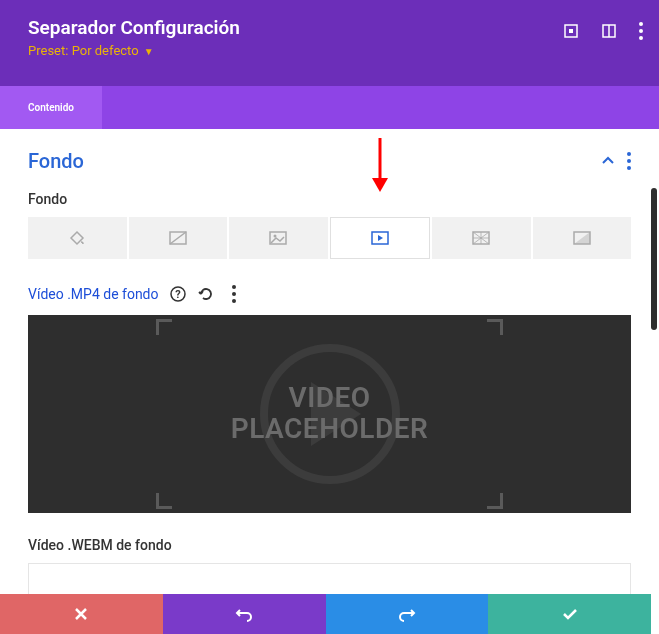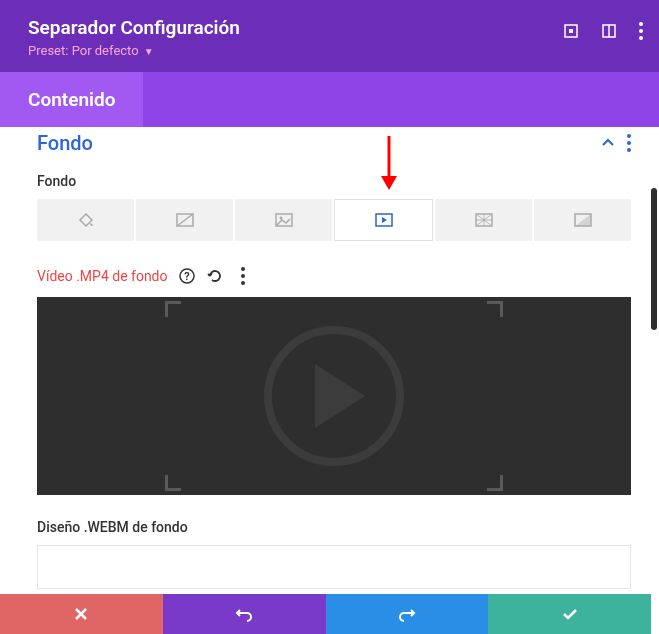--- a/index.html
+++ b/index.html
@@ -1,45 +1,45 @@
 <!DOCTYPE html>
 <html><head>
 <meta charset="utf-8">
 <style>
 * { margin: 0; padding: 0; box-sizing: border-box; }
 body { font-family: -apple-system, BlinkMacSystemFont, "Segoe UI", Roboto, sans-serif; width: 659px; height: 634px; overflow: hidden; background: #fff; position: relative; }
 
-.header { background: #6c2eb9; color: #fff; padding: 16px 28px 14px; position: relative; }
+.header { background: #6c2eb9; color: #fff; padding: 16px 28px 28px; position: relative; }
 .header-title { font-size: 19px; font-weight: 600; margin-bottom: 4px; }
-.header-preset { font-size: 13px; color: #f9a8d4; }
+.header-preset { font-size: 13px; color: #eab308; }
 .header-preset .caret { font-size: 10px; margin-left: 2px; }
 .header-icons { position: absolute; right: 16px; top: 22px; display: flex; gap: 22px; align-items: center; }
 .header-icons svg, .header-icons .dots { color: #fff; cursor: pointer; }
 
 .tabs { background: #8e44e6; display: flex; }
-.tab { padding: 16px 28px; color: #e4d2fb; font-weight: 600; font-size: 19px; cursor: pointer; text-align: right; }
+.tab { padding: 16px 28px; color: #e4d2fb; font-weight: 600; font-size: 10px; cursor: pointer; text-align: right; }
 .tab.active { background: #a259f2; color: #fff; }
 
-.content { padding: 4px 28px 0; background: #fff; height: 470px; overflow: hidden; position: relative; margin-left: 9px; }
+.content { padding: 20px 28px 0; background: #fff; height: 470px; overflow: hidden; position: relative; }
 
 .section-header { display: flex; justify-content: space-between; align-items: center; margin-bottom: 18px; }
 .section-title { color: #2a66d6; font-size: 20px; font-weight: 500; }
 .section-actions { display: flex; gap: 12px; align-items: center; }
 .section-actions svg { color: #2a66d6; }
 
 .field-label { font-size: 14px; color: #333; font-weight: 500; margin-bottom: 10px; }
 
 .tab-buttons { display: flex; gap: 2px; margin-bottom: 24px; }
 .tab-btn { flex: 1; height: 42px; background: #f1f1f1; display: flex; align-items: center; justify-content: center; cursor: pointer; }
 .tab-btn.active { background: #fff; border: 1px solid #e0e0e0; }
 .tab-btn svg { color: #aaa; }
 .tab-btn.active svg { color: #2a66d6; }
 
 .option-row { display: flex; align-items: center; gap: 8px; margin-bottom: 10px; }
-.option-label { font-size: 14px; color: #ef4444; }
+.option-label { font-size: 14px; color: #1d4ed8; }
 .option-controls { display: flex; gap: 6px; align-items: center; }
 .ctrl-btn { width: 22px; height: 22px; border-radius: 50%; display: flex; align-items: center; justify-content: center; cursor: pointer; }
 
 .video-preview { background: #2e2e2e; height: 198px; position: relative; display: flex; align-items: center; justify-content: center; margin-bottom: 24px; }
 .video-brackets { position: absolute; color: #5a5a5a; }
 .br-tl { top: 4px; left: 128px; border-left: 3px solid #5a5a5a; border-top: 3px solid #5a5a5a; width: 16px; height: 16px; }
 .br-tr { top: 4px; right: 128px; border-right: 3px solid #5a5a5a; border-top: 3px solid #5a5a5a; width: 16px; height: 16px; }
 .br-bl { bottom: 4px; left: 128px; border-left: 3px solid #5a5a5a; border-bottom: 3px solid #5a5a5a; width: 16px; height: 16px; }
 .br-br { bottom: 4px; right: 128px; border-right: 3px solid #5a5a5a; border-bottom: 3px solid #5a5a5a; width: 16px; height: 16px; }
 .play-circle { position: absolute; width: 140px; height: 140px; border: 8px solid #3c3c3c; border-radius: 50%; display: flex; align-items: center; justify-content: center; }
@@ -180,23 +180,27 @@
   </div>
 
   <div class="video-preview">
     <div class="video-brackets br-tl"></div>
     <div class="video-brackets br-tr"></div>
     <div class="video-brackets br-bl"></div>
     <div class="video-brackets br-br"></div>
     <div class="play-circle">
       <div class="play-tri"></div>
     </div>
-  </div>
-
-  <div class="field-label">Diseño .WEBM de fondo</div>
+    <div class="video-text">
+      <div>VIDEO</div>
+      <div>PLACEHOLDER</div>
+    </div>
+  </div>
+
+  <div class="field-label">Vídeo .WEBM de fondo</div>
   <div class="input-box"></div>
 </div>
 
 <div class="scrollbar"></div>
 
 <div class="footer">
   <div class="footer-btn red">
     <svg width="16" height="16" viewBox="0 0 16 16">
         <path d="M3 3 L13 13 M13 3 L3 13" stroke="#fff" stroke-width="2.5"></path>
       </svg>

